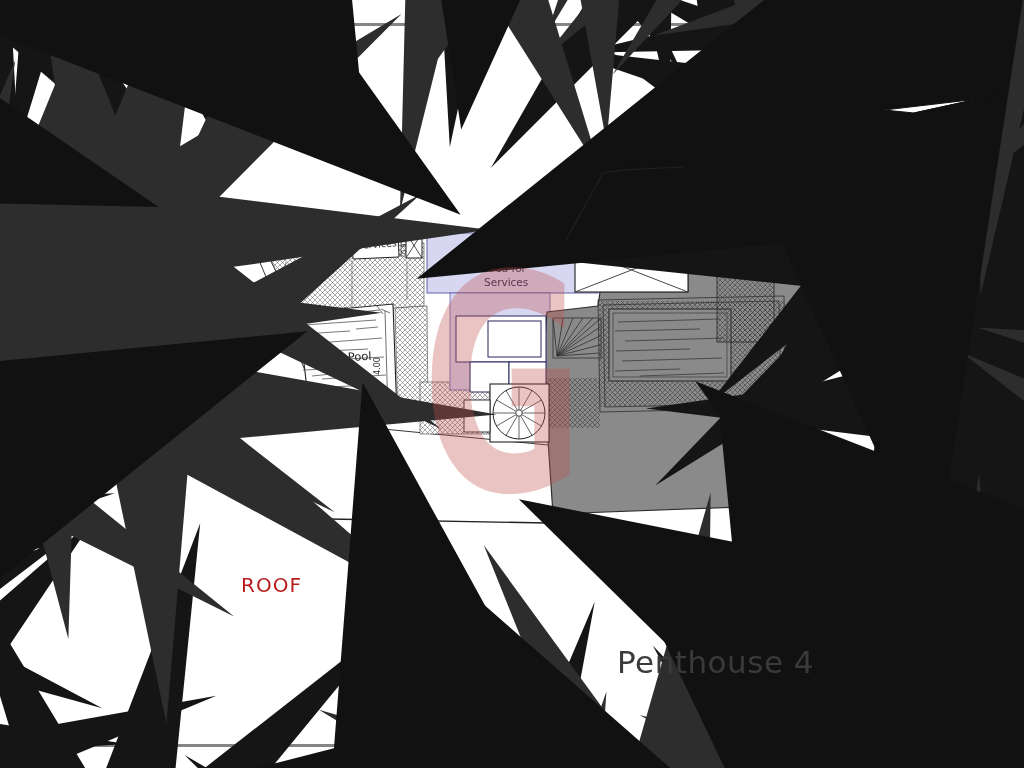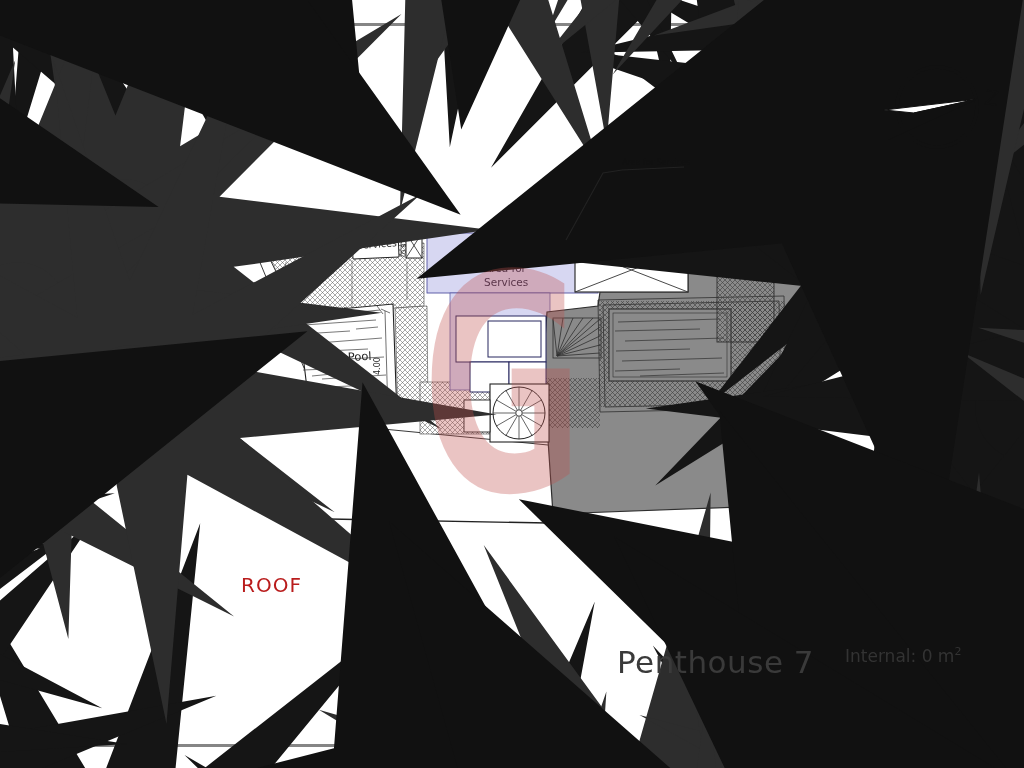--- a/index.html
+++ b/index.html
@@ -266,19 +266,16 @@
     <circle cx="937" cy="107" r="35.5" fill="none" stroke="#111" stroke-width="1"></circle>
     <path d="M944,60 L929,155 M888,93 L987,121" stroke="#111" stroke-width="1" fill="none"></path>
     <path d="M978,99 L884,110 L914,113 Z" fill="#fff" stroke="#111" stroke-width="1.2"></path>
     <path d="M978,99 L888,140 L914,113 Z" fill="#111" stroke="#111"></path>
     <text x="984" y="104" font-size="20" fill="#111" transform="rotate(8 984 104)">Z</text>
   </g>
 </svg>
 
 <div id="floor-label">ROOF</div>
 
-<div id="unit-title">Penthouse 7</div>
+<div id="unit-title">Penthouse 4</div>
 
 <div id="areas-block">
-  <div>
-    <span>Internal: 0 m</span><sup>2</sup>
-  </div>
 </div>
 
 </body></html>

